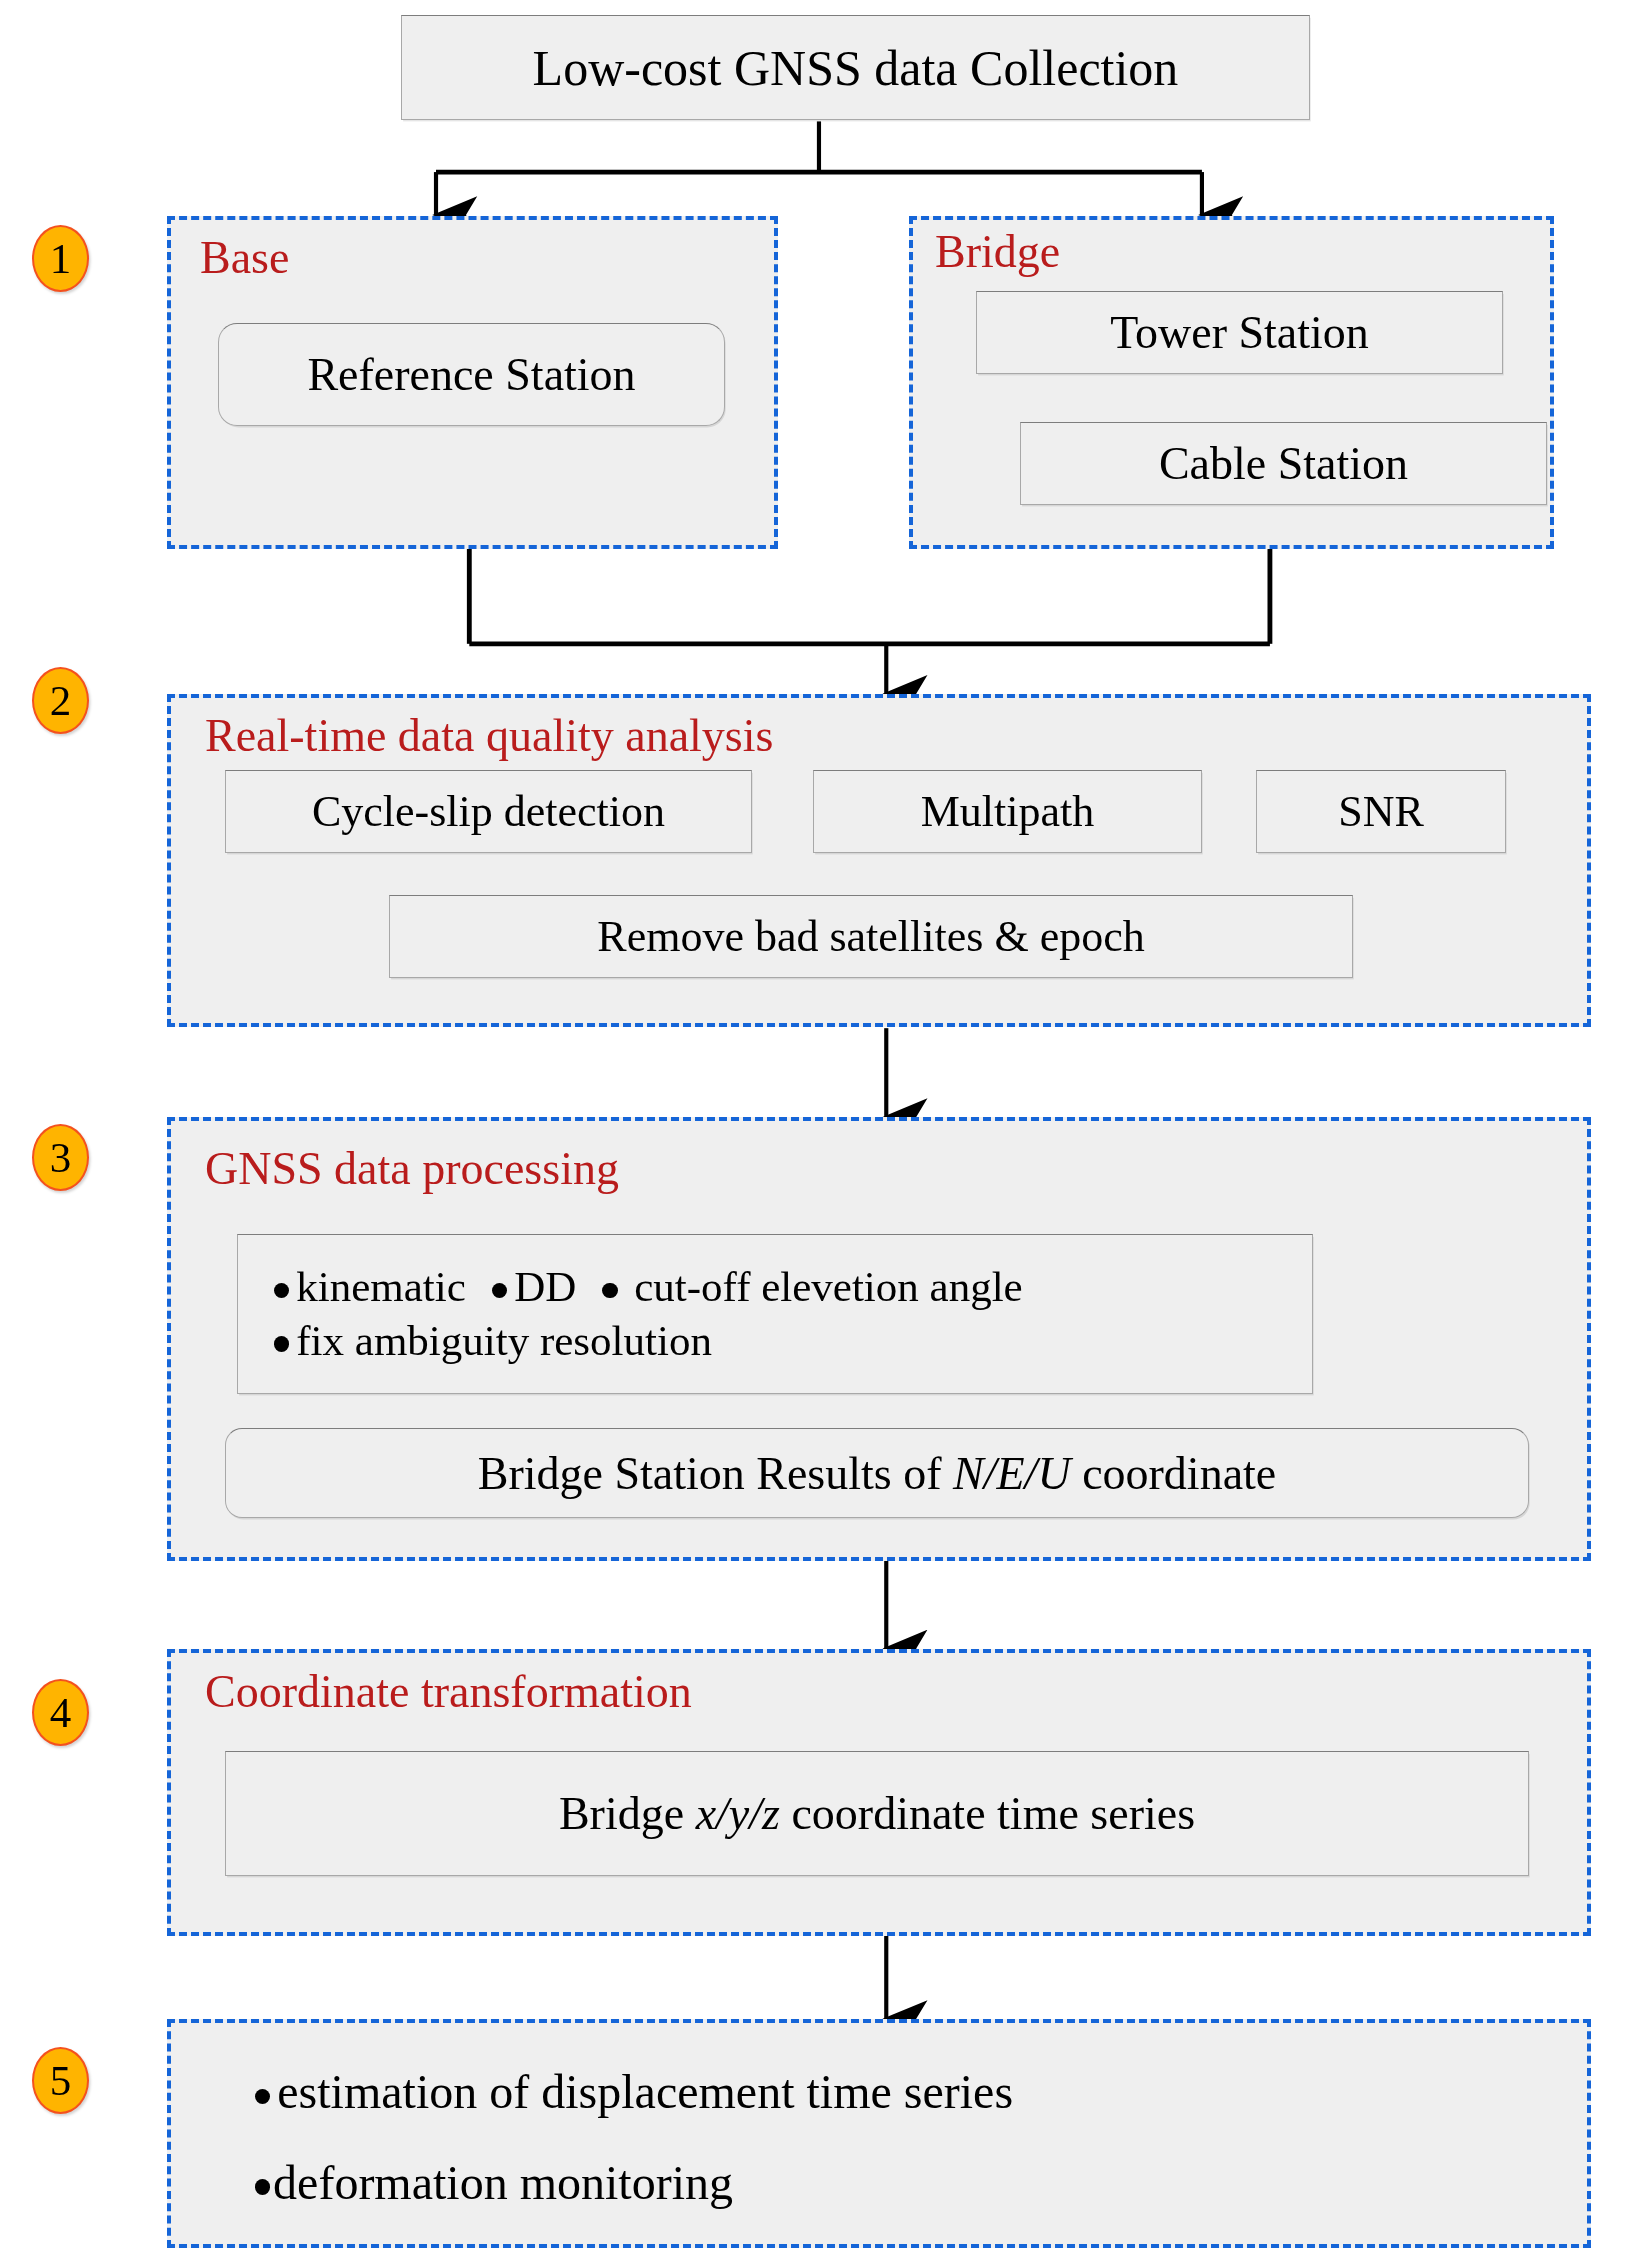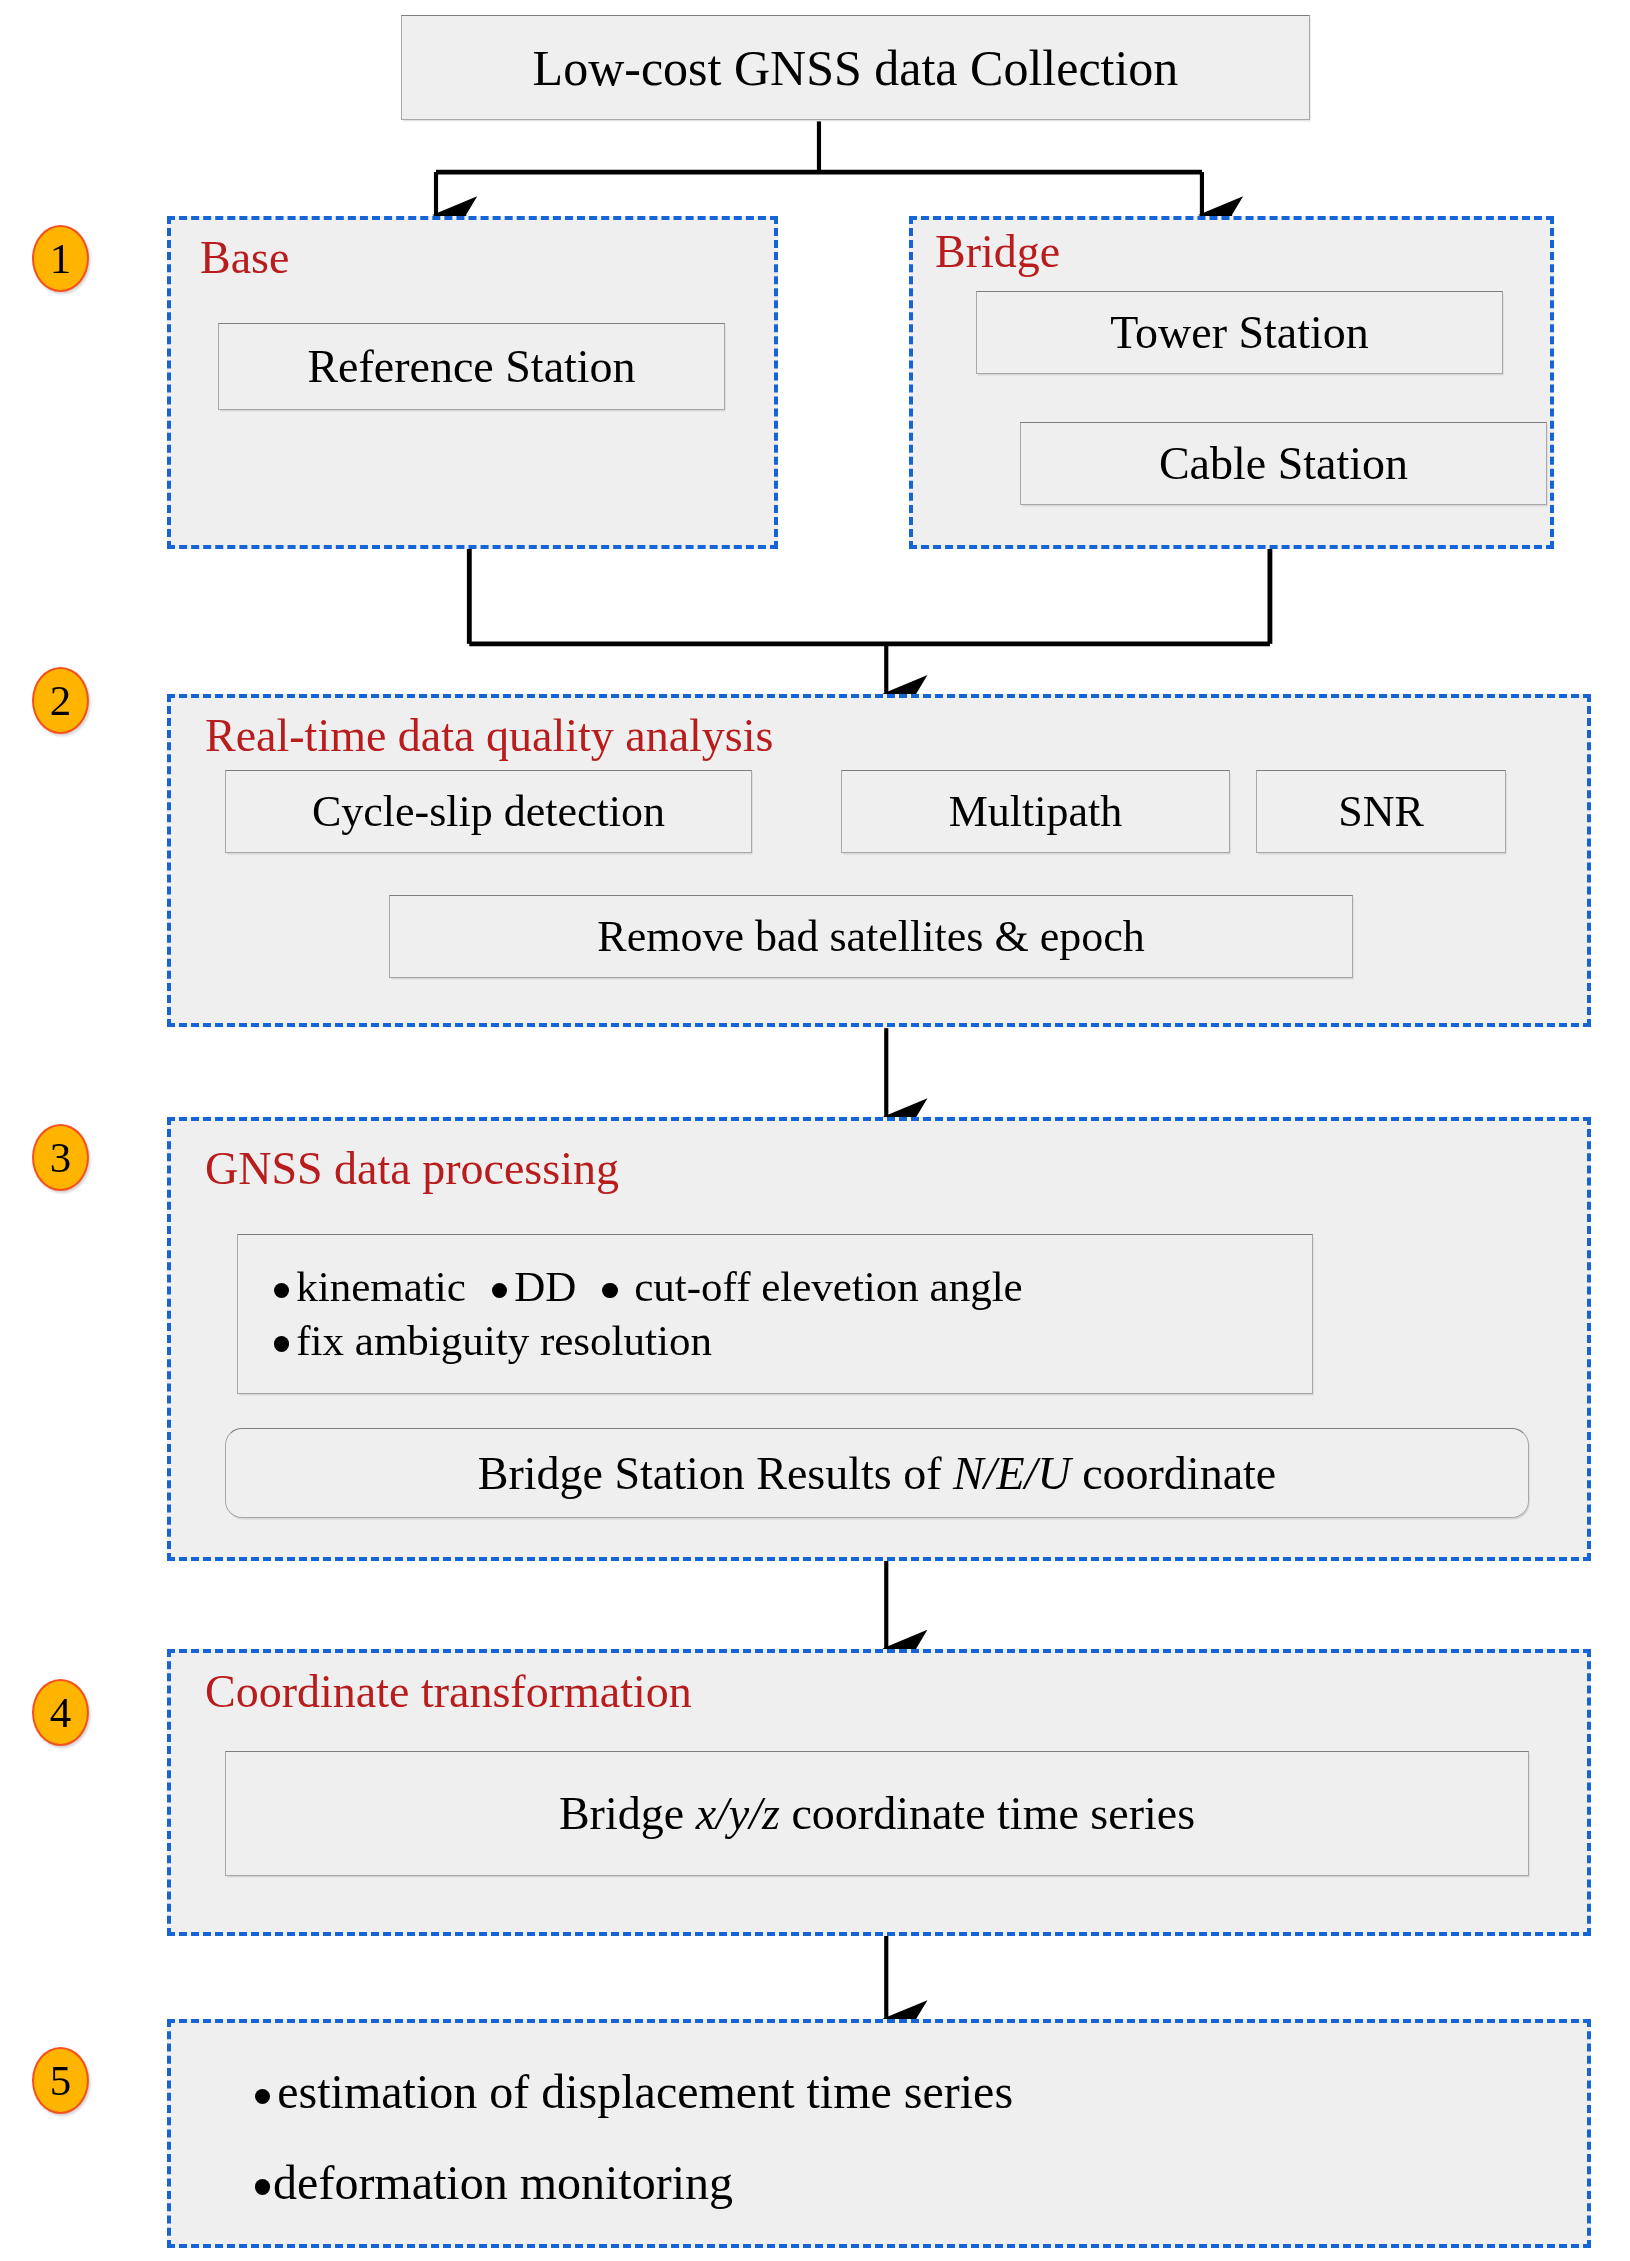--- a/index.html
+++ b/index.html
@@ -135,21 +135,21 @@
   </div>
 
   <div class="numcircle" style="left:32px; top:225px;">
     <span>1</span>
   </div>
 
   <div class="panel" style="left:167px; top:216px; width:611px; height:333px;"></div>
   <div class="ptitle" style="left:200px; top:235px;">
     <span>Base</span>
   </div>
-  <div class="gbox" style="left:218px; top:323px; width:507px; height:87px; font-size:46px;">
+  <div class="gbox" style="left:218px; top:323px; width:507px; height:103px; font-size:46px;border-radius:19px;">
     <span>Reference Station</span>
   </div>
 
   <div class="panel" style="left:909px; top:216px; width:645px; height:333px;"></div>
   <div class="ptitle" style="left:935px; top:229px;">
     <span>Bridge</span>
   </div>
   <div class="gbox" style="left:976px; top:291px; width:527px; height:83px; font-size:46px;">
     <span>Tower Station</span>
   </div>
@@ -161,21 +161,21 @@
     <span>2</span>
   </div>
   <div class="panel" style="left:167px; top:694px; width:1424px; height:333px;"></div>
   <div class="ptitle" style="left:205px; top:713px;">
     <span>Real-time data quality analysis</span>
   </div>
 
   <div class="gbox" style="left:225px; top:770px; width:527px; height:83px; font-size:44px;">
     <span>Cycle-slip detection</span>
   </div>
-  <div class="gbox" style="left:813px; top:770px; width:389px; height:83px; font-size:44px;margin-left:28px;">
+  <div class="gbox" style="left:813px; top:770px; width:389px; height:83px; font-size:44px;">
     <span>Multipath</span>
   </div>
   <div class="gbox" style="left:1256px; top:770px; width:250px; height:83px; font-size:44px;">
     <span>SNR</span>
   </div>
   <div class="gbox" style="left:389px; top:895px; width:964px; height:83px; font-size:44px;">
     <span>Remove bad satellites &amp; epoch</span>
   </div>
 
   <div class="numcircle" style="left:32px; top:1124px;">

